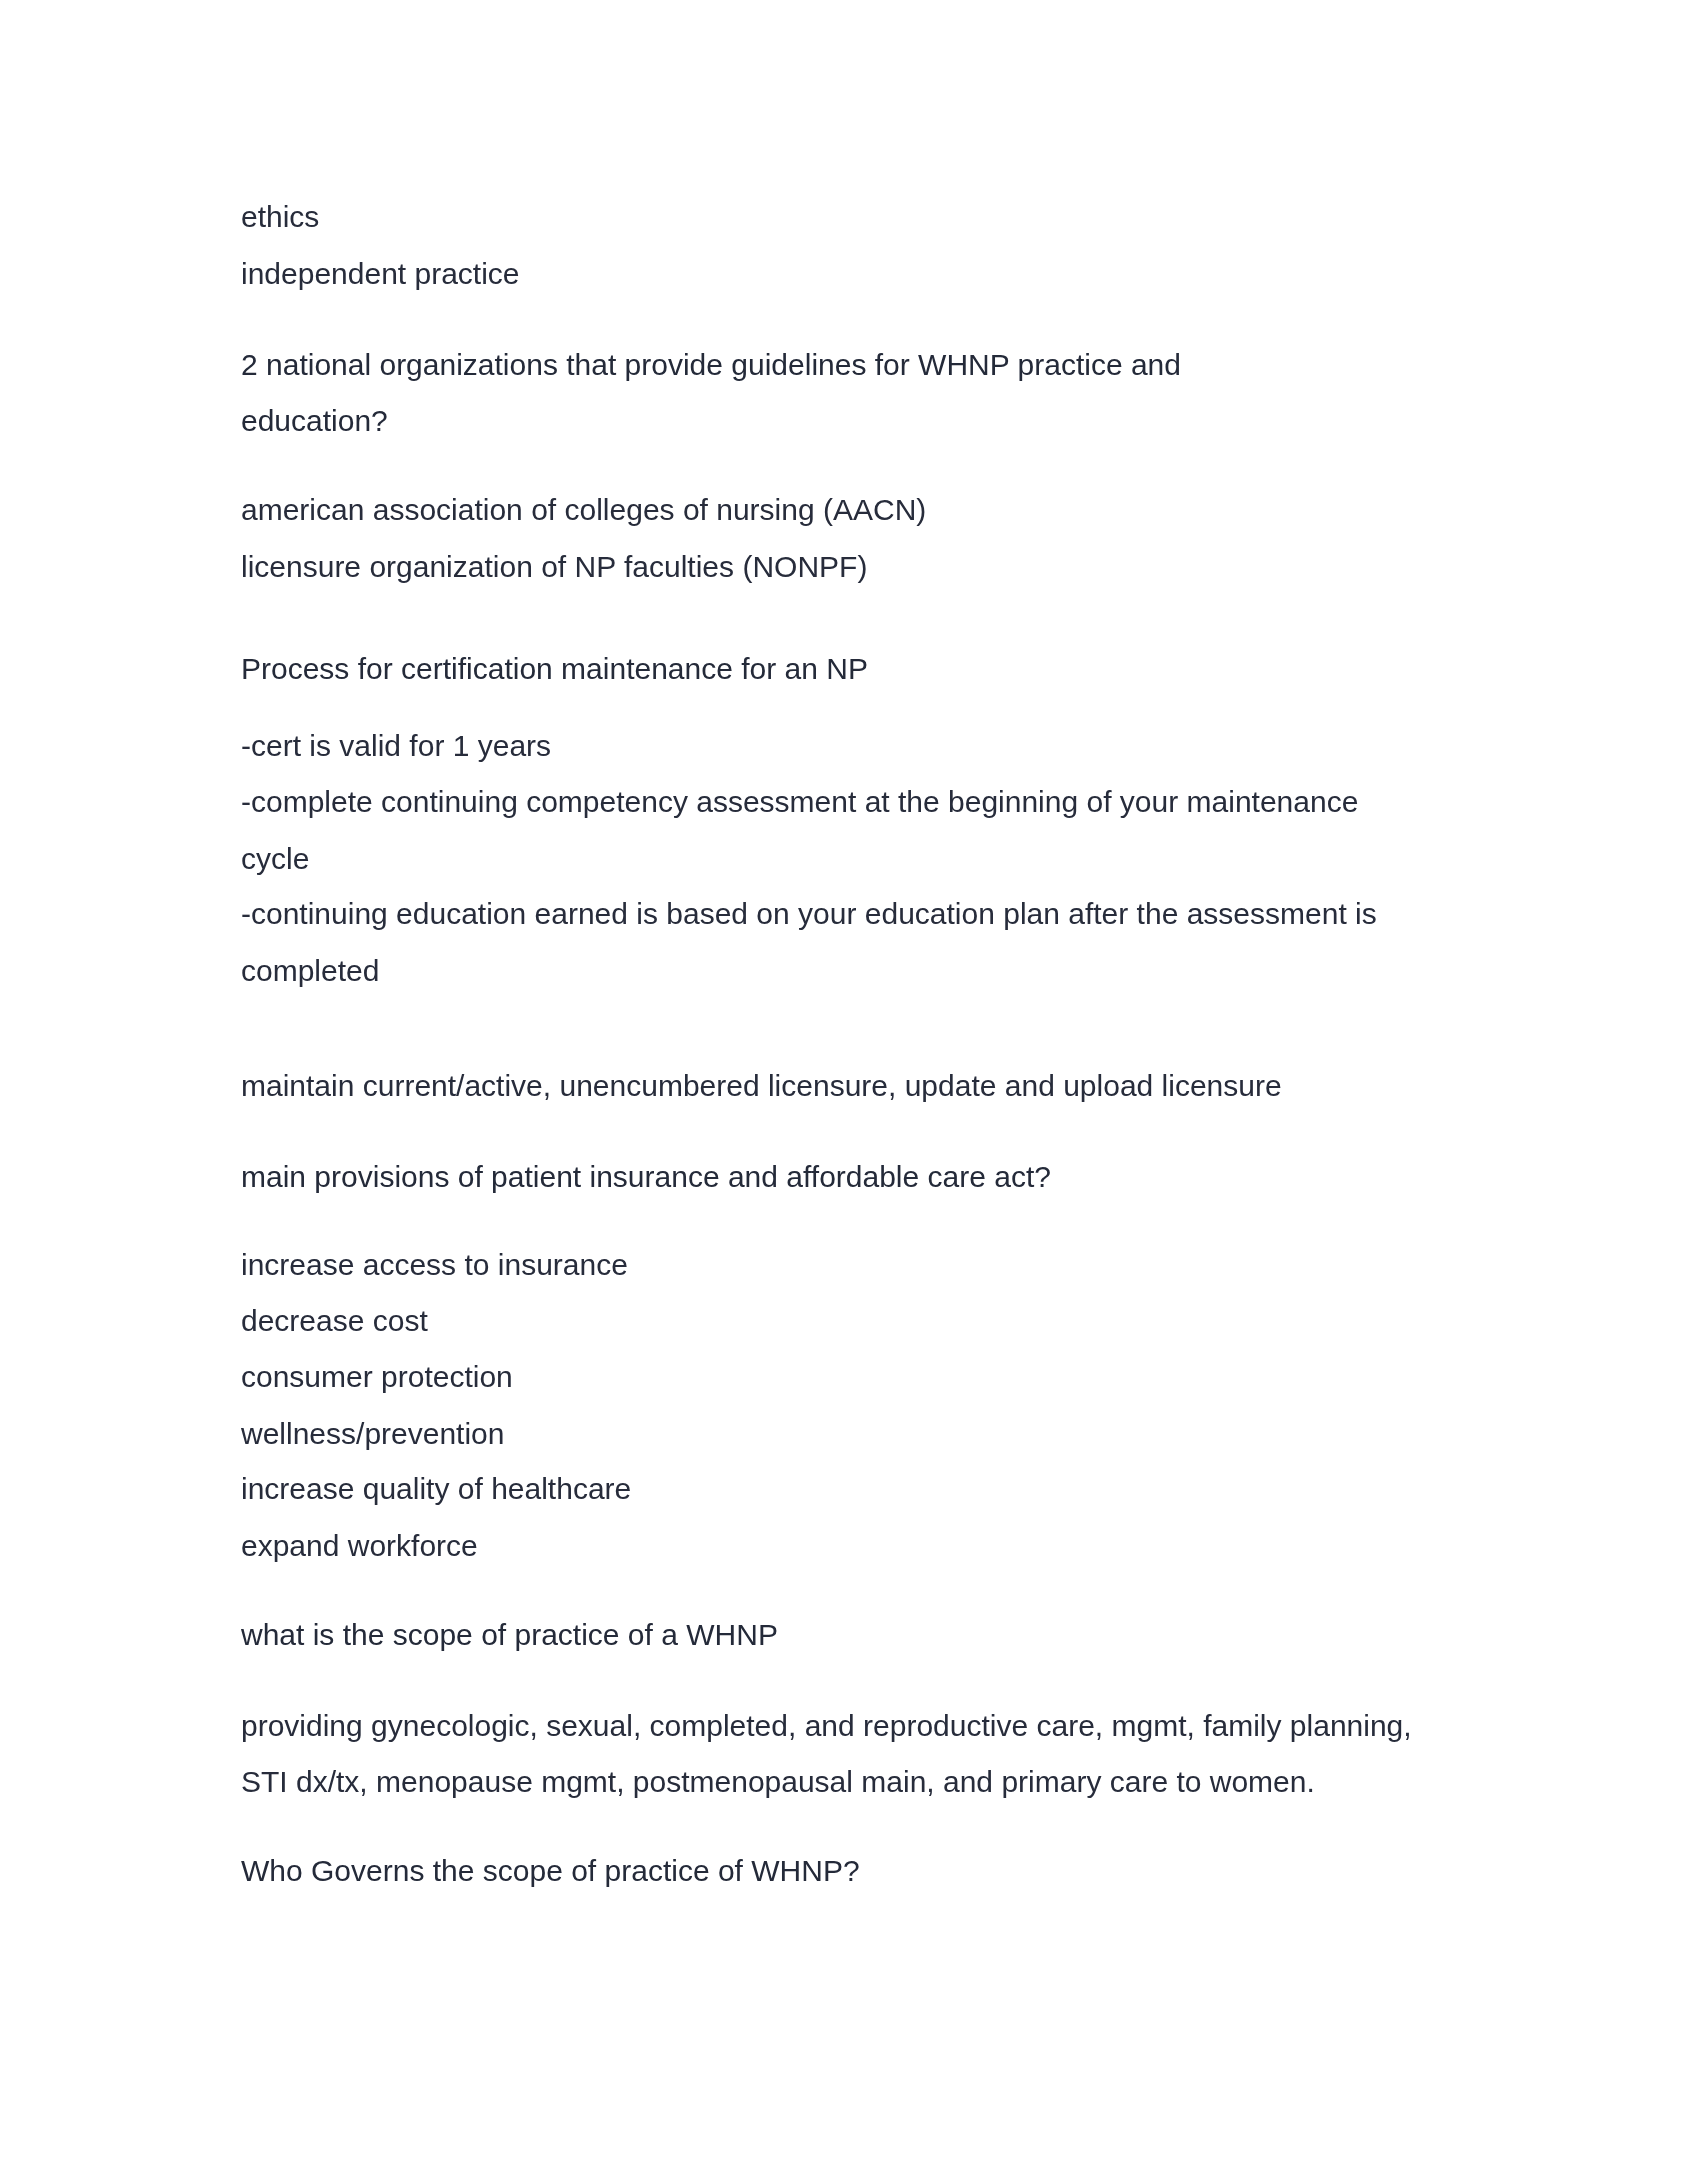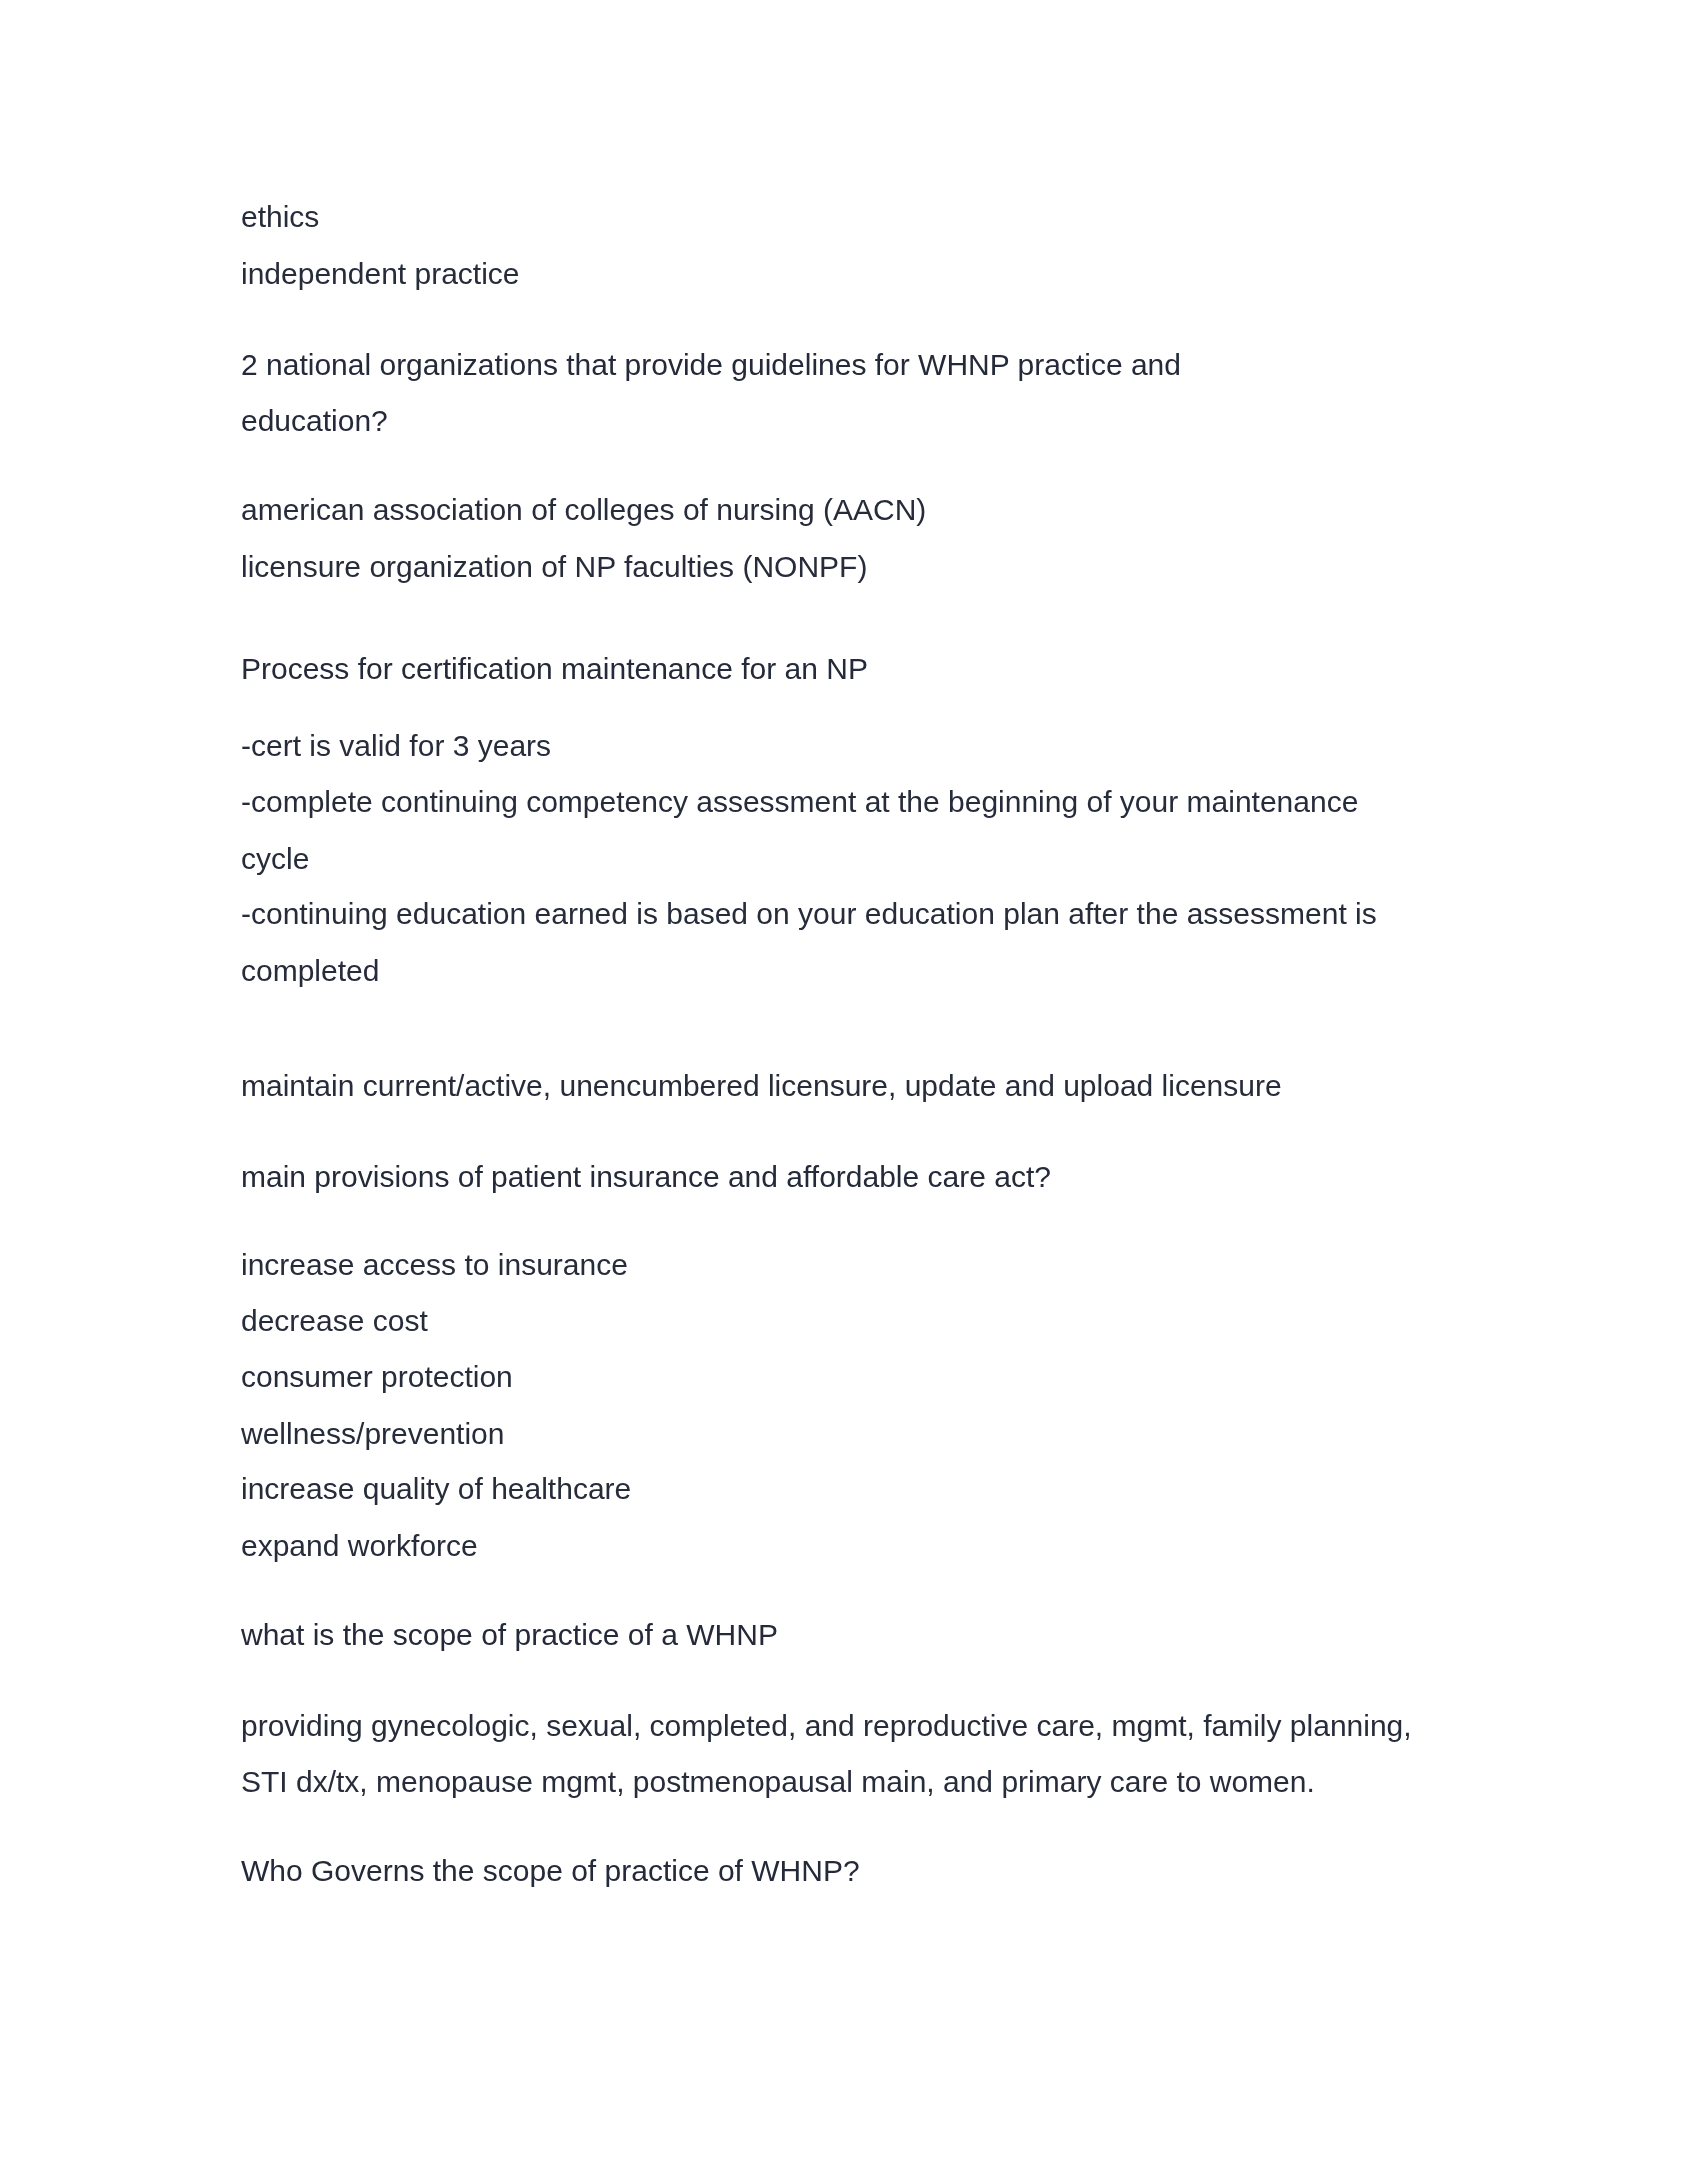--- a/index.html
+++ b/index.html
@@ -22,21 +22,21 @@
   <div class="line" style="top:246px">independent practice</div>
 
   <div class="line bold" style="top:337px">2 national organizations that provide guidelines for WHNP practice and</div>
   <div class="line bold" style="top:393px">education?</div>
 
   <div class="line" style="top:482px">american association of colleges of nursing (AACN)</div>
   <div class="line" style="top:539px">licensure organization of NP faculties (NONPF)</div>
 
   <div class="line bold" style="top:641px">Process for certification maintenance for an NP</div>
 
-  <div class="line" style="top:718px">-cert is valid for 3 years</div>
+  <div class="line" style="top:718px">-cert is valid for 1 years</div>
   <div class="line" style="top:774px">-complete continuing competency assessment at the beginning of your maintenance</div>
   <div class="line" style="top:831px">cycle</div>
   <div class="line" style="top:886px">-continuing education earned is based on your education plan after the assessment is</div>
   <div class="line" style="top:943px">completed</div>
   <div class="line" style="top:1058px">maintain current/active, unencumbered licensure, update and upload licensure</div>
 
   <div class="line bold" style="top:1149px">main provisions of patient insurance and affordable care act?</div>
 
   <div class="line" style="top:1237px">increase access to insurance</div>
   <div class="line" style="top:1293px">decrease cost</div>

